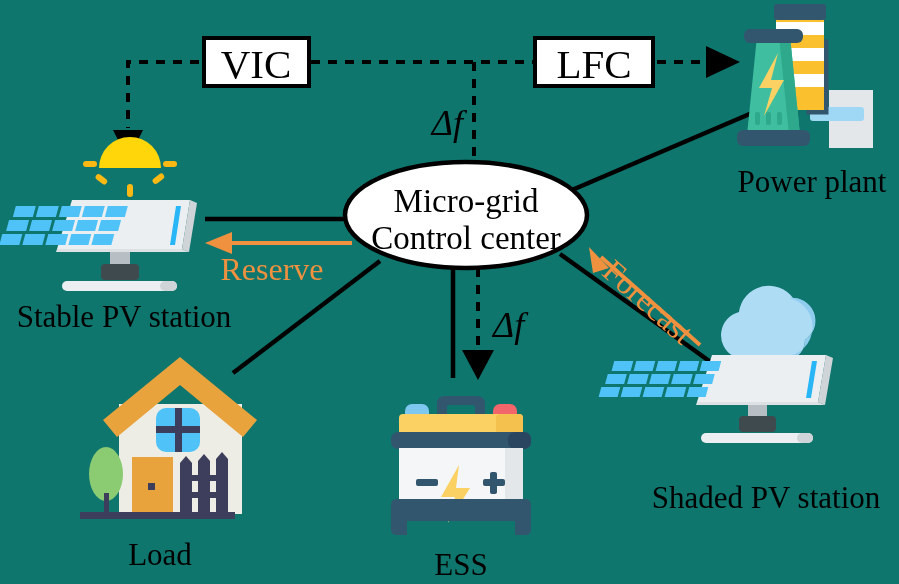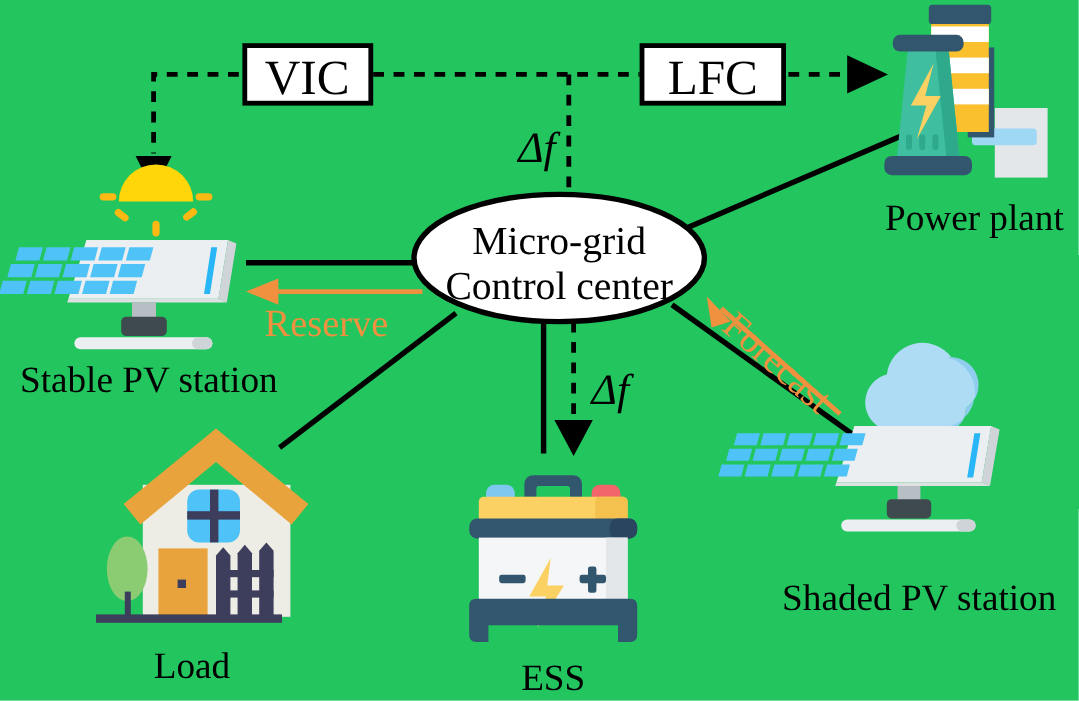--- a/index.html
+++ b/index.html
@@ -10,21 +10,21 @@
   body {
     width: 899px;
     height: 584px;
     overflow: hidden;
     font-family: "Liberation Serif", "DejaVu Serif", serif;
   }
   #diagram-root {
     position: relative;
     width: 899px;
     height: 584px;
-    background: #22c55e;
+    background: #0f766e;
   }
   svg.layer {
     position: absolute;
     left: 0;
     top: 0;
     width: 899px;
     height: 584px;
   }
   .txt {
     font-family: "Liberation Serif", "DejaVu Serif", serif;

